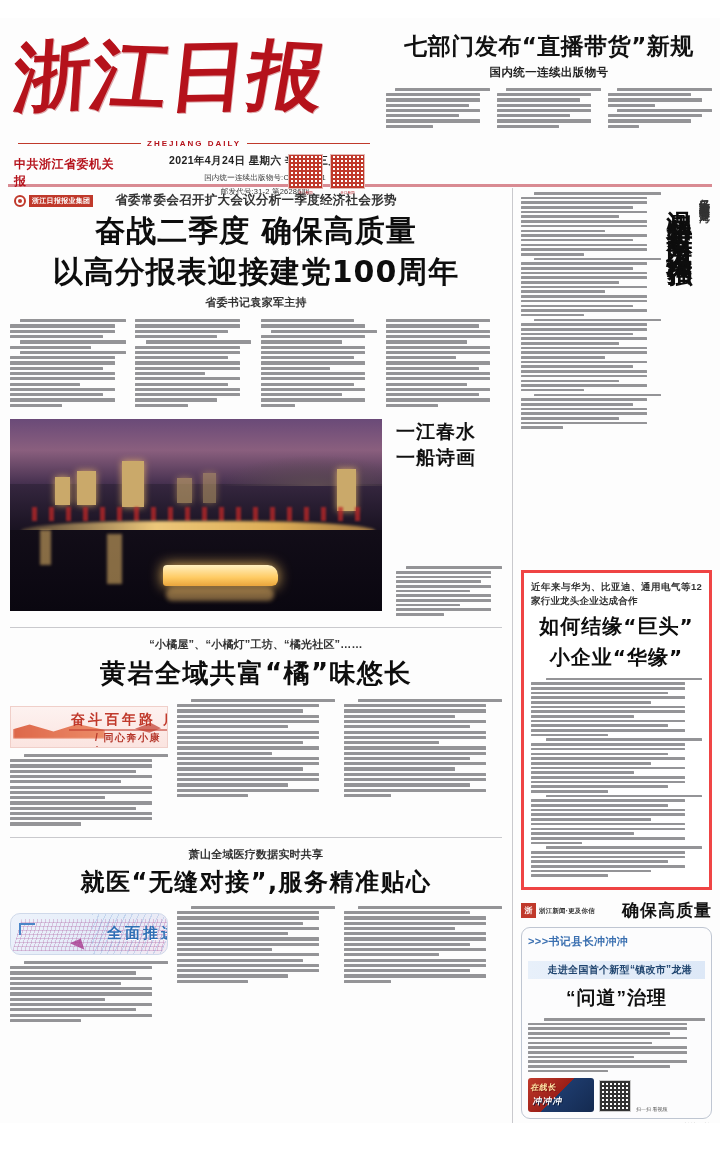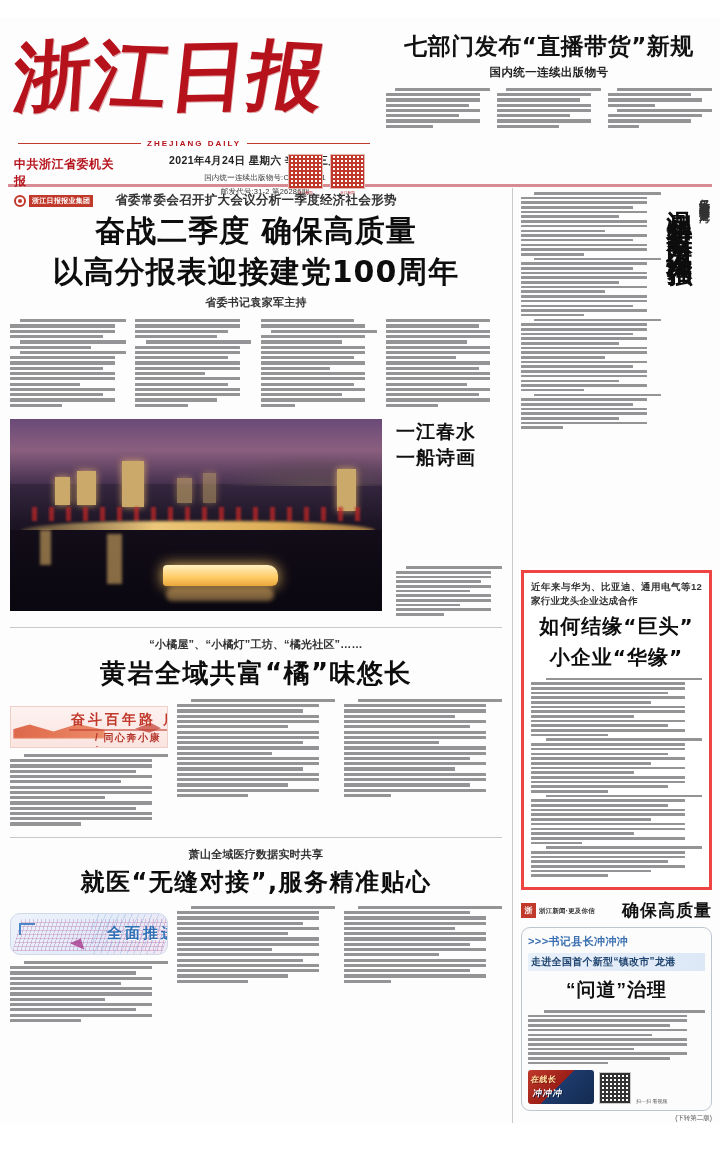--- a/index.html
+++ b/index.html
@@ -252,22 +252,22 @@
   .zj-logo{display:flex;align-items:center;gap:3px;}
   .zj-logo .sq{
     width:15px;height:15px;background:#c0392b;color:#fff;font-size:8px;font-weight:bold;
     display:flex;align-items:center;justify-content:center;flex:none;
   }
   .zj-logo .zt{font-size:6.5px;font-weight:bold;color:#333;line-height:1.1;letter-spacing:.2px;}
   .today-title{font-size:17px;font-weight:bold;color:#111;letter-spacing:1px;}
   .today-box{border:1px solid #bfc6d2;border-radius:9px;margin-top:5px;padding:6px;box-sizing:border-box;background:#fcfcfd;}
   .tb-line1{font-size:11px;font-weight:bold;color:#3a6fb0;letter-spacing:.4px;}
   .tb-strip{
-    margin-top:4px;background:linear-gradient(90deg,#e8f0fa,#dde8f7);
-    font-size:10px;font-weight:bold;color:#20456f;padding:2px 3px;letter-spacing:.3px;text-align:left;
+    margin-top:12px;background:linear-gradient(90deg,#e8f0fa,#dde8f7);
+    font-size:10px;font-weight:bold;color:#20456f;padding:2px 13px;letter-spacing:.3px;text-align:right;
   }
   .tb-h{text-align:center;font-size:19px;font-weight:bold;color:#111;letter-spacing:1px;margin-top:6px;}
   .tb-body{margin-top:7px;}
   .tb-foot{display:flex;gap:5px;align-items:flex-end;margin-top:6px;}
   .promo{
     width:66px;height:34px;flex:none;border-radius:3px;position:relative;overflow:hidden;
     background:linear-gradient(135deg,#c0392b 0%,#9b1f18 46%,#1d3a6b 47%,#142a50 100%);
   }
   .promo .pt{
     position:absolute;left:3px;top:4px;font-size:8px;font-weight:bold;color:#ffe9a8;

